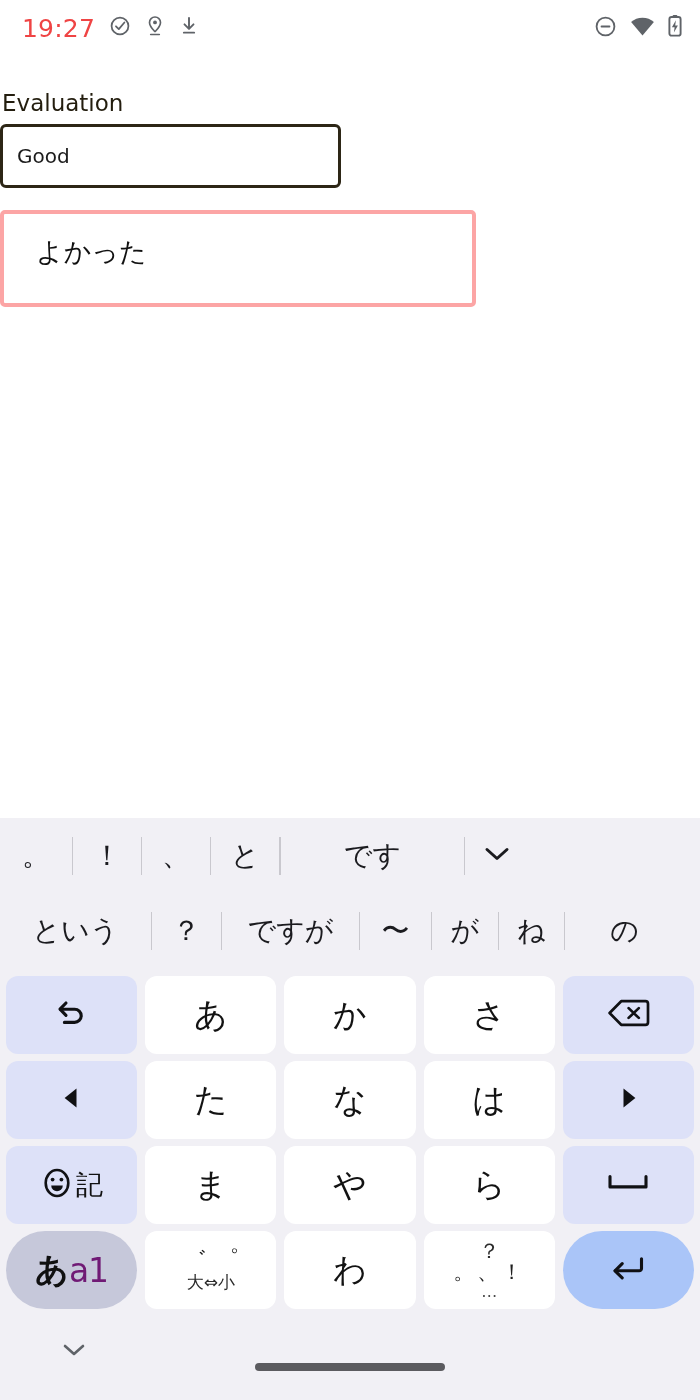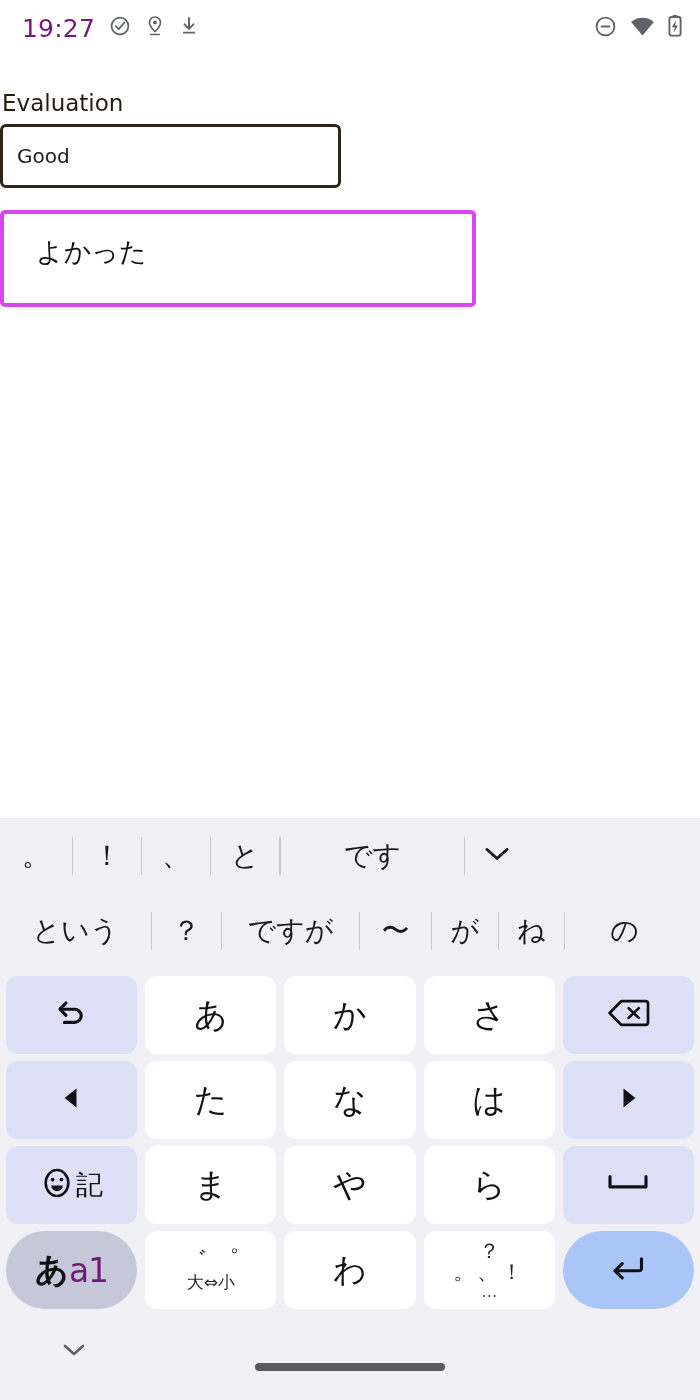--- a/index.html
+++ b/index.html
@@ -38,21 +38,21 @@
     gap: 14px;
   }
   .status-right {
     margin-left: auto;
     display: flex;
     align-items: center;
     gap: 13px;
   }
   .clock {
     font-size: 25px;
-    color: #701a75;
+    color: #ef4444;
     letter-spacing: 0.2px;
     font-family: "DejaVu Sans", "Liberation Sans", sans-serif;
   }
   .sicon { display: block; }
 
   
   .form {
     position: absolute;
     top: 56px;
     left: 0;
@@ -80,21 +80,21 @@
   }
   .eval-value {
     font-size: 20px;
     color: #1b1b1b;
   }
   .block-msg { margin-top: 22px; }
   .msg-box {
     box-sizing: border-box;
     width: 476px;
     height: 97px;
-    border: 4px solid #d946ef;
+    border: 4px solid #fca5a5;
     border-radius: 5px;
     background: #ffffff;
     padding: 22px 0 0 32px;
   }
   .msg-value {
     font-size: 27px;
     color: #111111;
     line-height: 32px;
   }
   .send-row { margin-top: 10px; }

